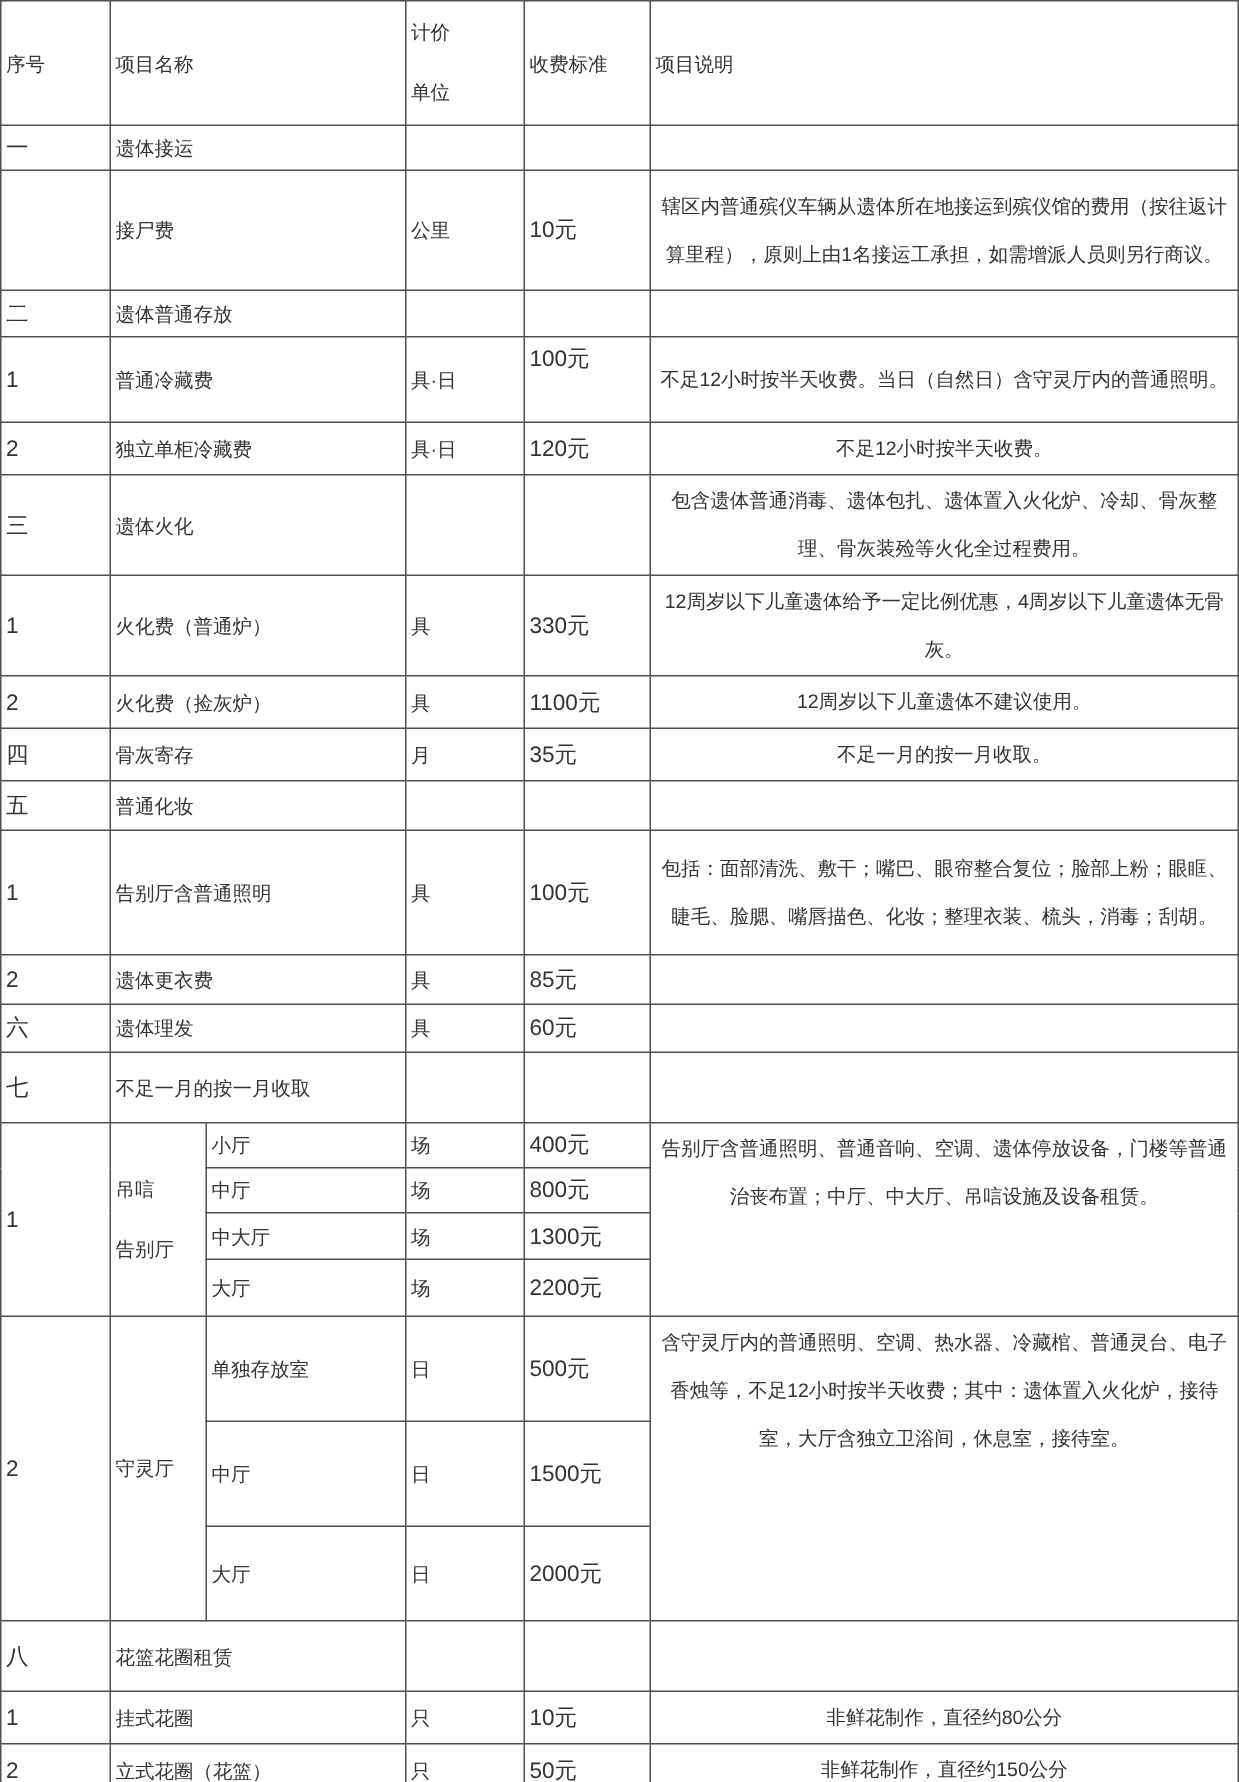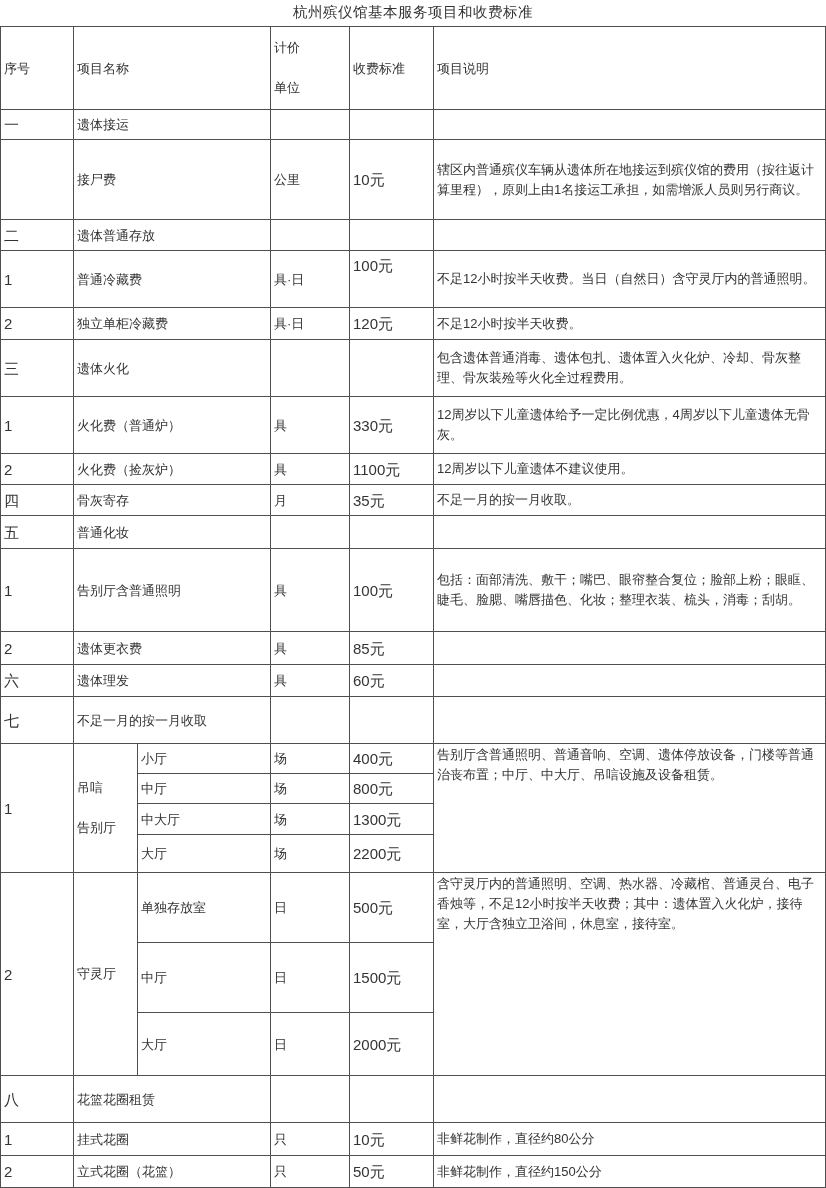--- a/index.html
+++ b/index.html
@@ -3,32 +3,31 @@
 <meta charset="utf-8">
 <style>
   html,body{margin:0;padding:0;background:#fff;}
   body{width:826px;height:1188px;font-family:"Liberation Sans","DejaVu Sans",sans-serif;color:#333;}
   .page{width:826px;}
   .title{height:23px;padding-top:3px;text-align:center;font-size:14.5px;color:#333;letter-spacing:.5px;}
   table{border-collapse:collapse;width:826px;table-layout:fixed;}
   td{border:1px solid #4f4f4f;padding:1px 3px;font-size:13px;line-height:27px;vertical-align:middle;text-align:left;overflow:hidden;word-break:break-all;}
   .num{font-size:15px;}
   .pre{white-space:pre-line;line-height:40px;}
-  .desc{line-height:20px;padding:1px 3px 1px 3px;}
+  .desc{line-height:32px;padding:1px 3px 1px 3px;text-align:center;}
   .vtop{vertical-align:top;}
   .h27{height:27px}.h30{height:30px}.h31{height:31px}.h32{height:32px}.h33{height:33px}
   .h38{height:38px}.h47{height:47px}.h57{height:57px}.h63{height:63px}.h65{height:65px}
   .h70{height:70px}.h80{height:80px}.h83{height:83px}
   .note{margin-top:7px;padding-left:18px;font-size:13px;color:#333;}
 </style>
 </head>
 <body>
 
 <div class="page">
-  <div class="title">杭州殡仪馆基本服务项目和收费标准</div>
 
   <table>
     <colgroup>
       <col style="width:73px">
       <col style="width:64px">
       <col style="width:133px">
       <col style="width:79px">
       <col style="width:84px">
       <col>
     </colgroup>

